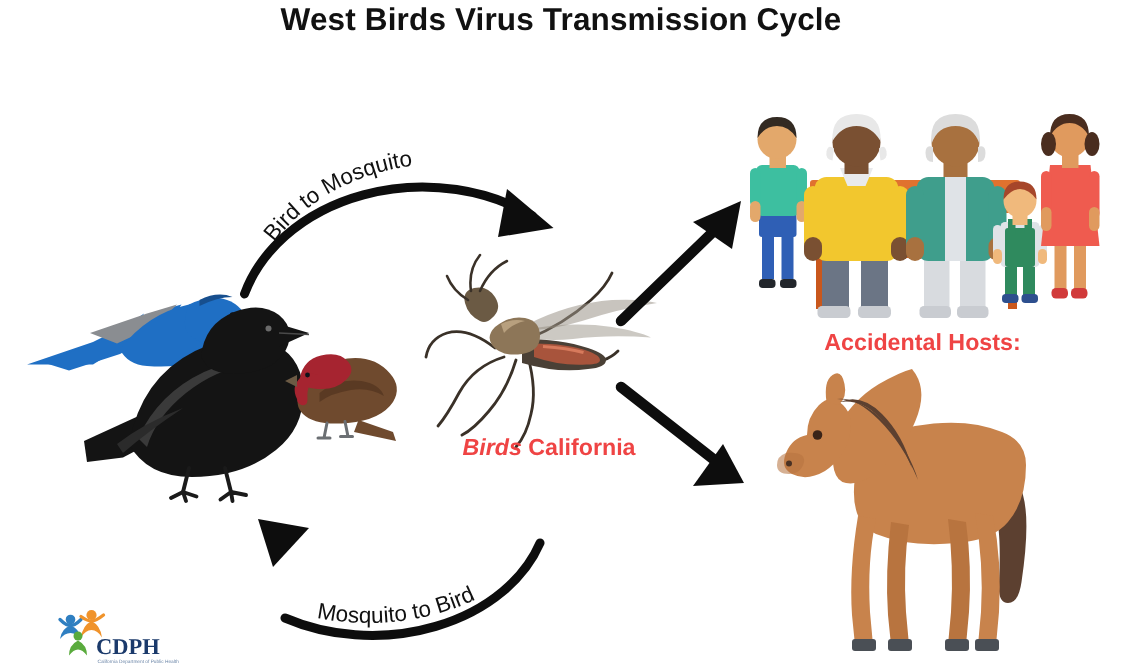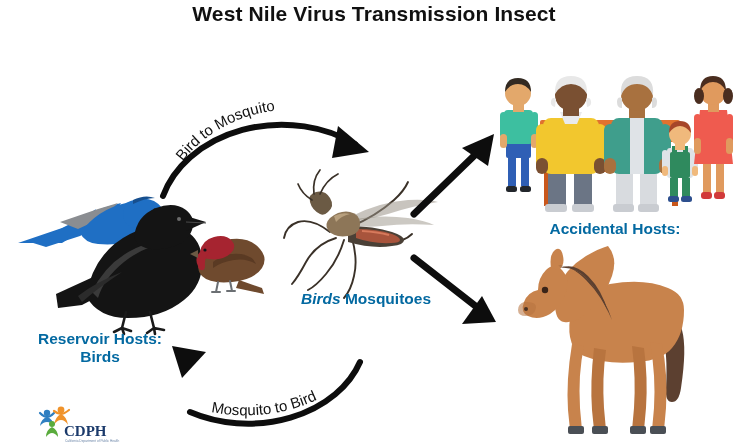--- a/index.html
+++ b/index.html
@@ -28,21 +28,21 @@
     font-size: 21px;
     font-weight: bold;
     color: #111111;
     letter-spacing: 0.1px;
   }
 
   
   .caption {
     font-size: 15.5px;
     font-weight: bold;
-    color: #0369a1;
+    color: #ef4444;
     line-height: 1.18;
     text-align: center;
     white-space: nowrap;
   }
   .caption .ital { font-style: italic; }
 
   #caption-reservoir { left: 0px;   top: 330px; width: 200px; }
   #caption-vector    { left: 268px; top: 290px; width: 196px; }
   #caption-accidental{ left: 512px; top: 220px; width: 206px; }
 
@@ -60,21 +60,21 @@
   }
 
   
   #cdph-logo { left: 38px; top: 404px; width: 96px; height: 40px; }
 </style>
 </head>
 <body>
 
 <div id="stage">
 
-  <div class="abs" id="page-title">West Nile Virus Transmission Insect</div>
+  <div class="abs" id="page-title">West Birds Virus Transmission Cycle</div>
 
   <svg class="abs" id="art-layer" viewBox="0 0 748 444">
 
     <g>
 
       <path d="M18 243 L62 228 L86 216 L96 209 L86 228 L62 243 Z" fill="#1f6fc4"></path>
       <path d="M30 242 L75 223 L103 208 L121 203 L110 219 L80 236 L46 247 Z" fill="#1f6fc4"></path>
 
       <path d="M60 222 L98 209 L118 203 L104 217 L78 229 Z" fill="#8a8d91"></path>
 
@@ -324,28 +324,24 @@
       <path d="M414 214 L478 152" fill="none" stroke="#0d0d0d" stroke-width="7" stroke-linecap="round"></path>
       <path d="M494 134 L488 166 L462 148 Z" fill="#0d0d0d"></path>
     </g>
 
     <g>
       <path d="M414 258 L478 308" fill="none" stroke="#0d0d0d" stroke-width="7" stroke-linecap="round"></path>
       <path d="M496 322 L462 324 L482 296 Z" fill="#0d0d0d"></path>
     </g>
   </svg>
 
-  <div class="abs caption" id="caption-reservoir">
-    <div>Reservoir Hosts:</div>
-    <div>Birds</div>
-  </div>
 
   <div class="abs caption" id="caption-vector">
     <div>
-      <span class="ital">Birds</span><span> Mosquitoes</span>
+      <span class="ital">Birds</span><span> California</span>
     </div>
   </div>
 
   <div class="abs caption" id="caption-accidental">
     <div>Accidental Hosts:</div>
   </div>
 
   <svg class="abs" id="cdph-logo" viewBox="0 0 96 40">
 
     <g>

